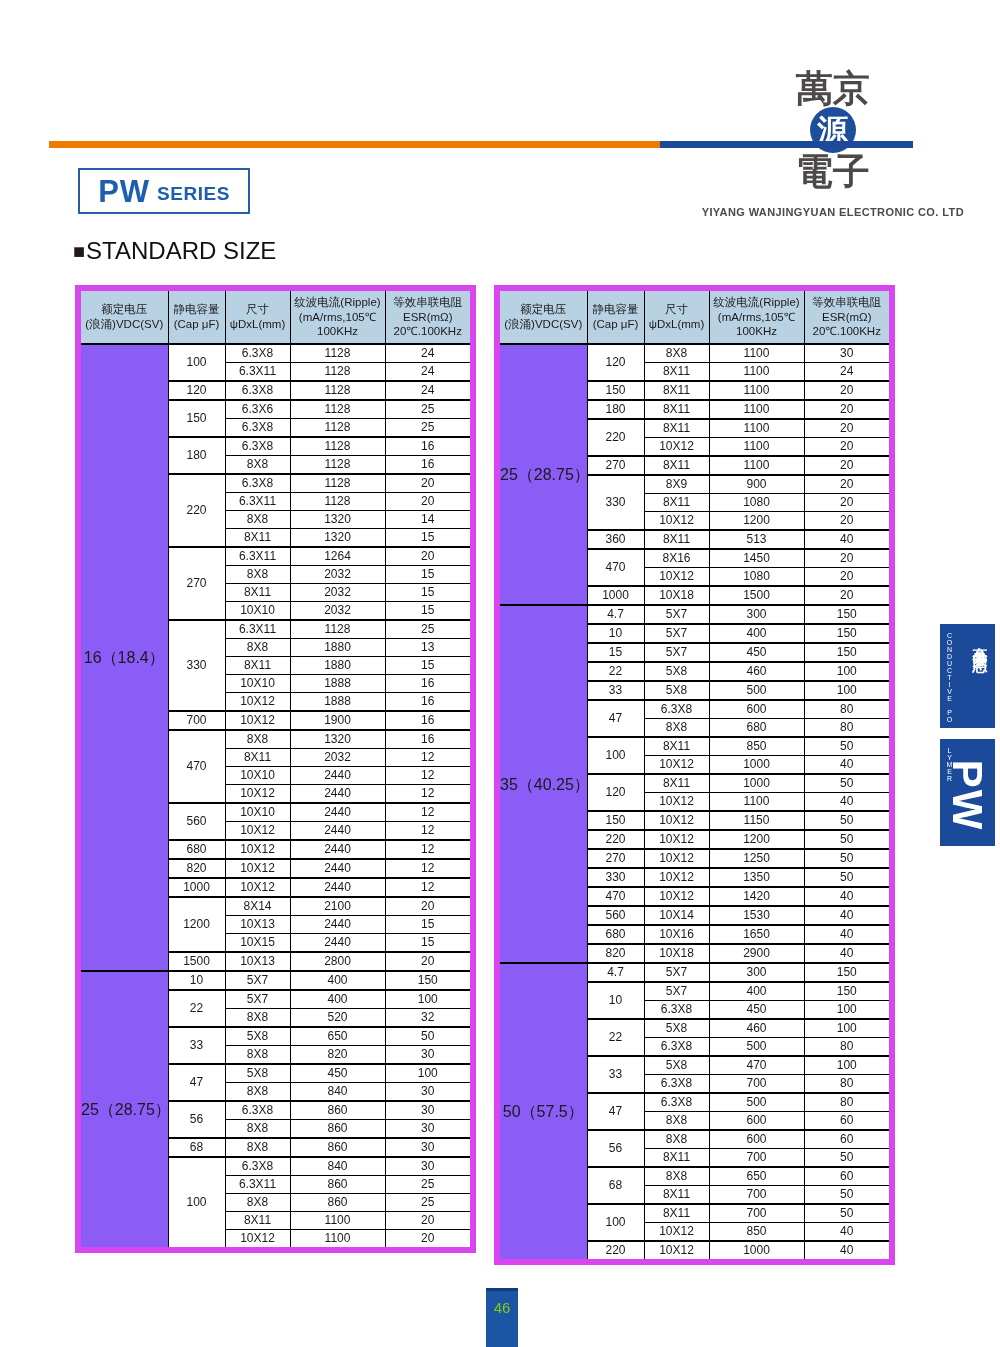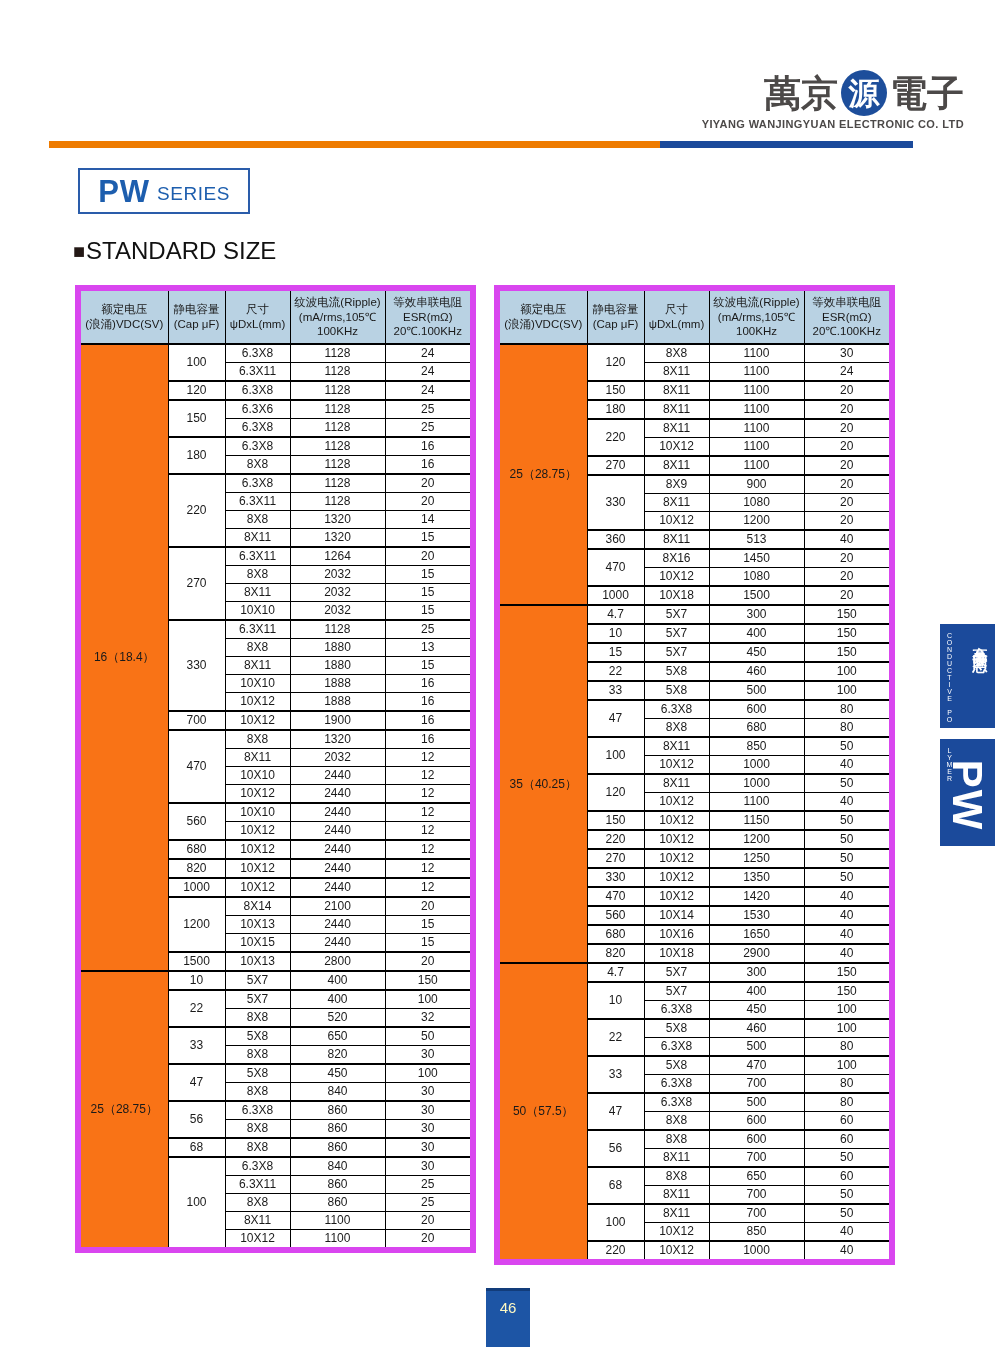--- a/index.html
+++ b/index.html
@@ -2,71 +2,71 @@
 <html><head>
 <meta charset="utf-8">
 <style>
   html,body{margin:0;padding:0;background:#ffffff;}
   .page{position:relative;width:1000px;height:1347px;background:#ffffff;overflow:hidden;
         font-family:"Liberation Sans",sans-serif;color:#1a1a1a;}
 
   
   .logo-block{position:absolute;top:70px;right:36px;text-align:center;}
   .logo-line{display:flex;align-items:center;justify-content:flex-end;
-             font-weight:bold;font-size:37px;color:#4c4948;line-height:1;}
+             font-weight:bold;font-size:37px;color:#4c4948;line-height:1;flex-direction:column;}
   .logo-circle{width:46px;height:46px;border-radius:50%;background:#1d4e9b;color:#ffffff;
                display:flex;align-items:center;justify-content:center;font-size:31px;
                margin:0 3px;flex:0 0 auto;}
-  .logo-sub{margin-top:2px;font-size:11px;font-weight:bold;color:#4c4948;letter-spacing:0.4px;white-space:nowrap;}
+  .logo-sub{margin-top:16px;font-size:11px;font-weight:bold;color:#4c4948;letter-spacing:0.4px;white-space:nowrap;}
 
   .rule{position:absolute;top:141px;left:49px;height:7px;display:flex;}
   .rule-orange{width:611px;height:100%;background:#ee7b00;}
   .rule-blue{width:253px;height:100%;background:#1b4a9b;}
 
   
   .series-box{position:absolute;left:78px;top:168px;width:168px;height:42px;
               border:2px solid #2a5caa;display:flex;align-items:center;justify-content:center;
               gap:7px;color:#1d5eae;background:#ffffff;}
   .series-main{font-size:31px;font-weight:bold;letter-spacing:1px;line-height:1;}
-  .series-sub{font-size:19px;font-weight:normal;letter-spacing:0.5px;line-height:1;padding-top:4px;text-align:center;}
+  .series-sub{font-size:19px;font-weight:bold;letter-spacing:0.5px;line-height:1;padding-top:4px;text-align:center;}
 
   
   .std-title{position:absolute;left:73px;top:237px;font-size:24px;color:#111111;
              display:flex;align-items:center;white-space:nowrap;}
   .std-title .bullet{font-size:20px;margin-right:1px;color:#231815;}
   .std-title .zh{margin-left:8px;letter-spacing:3px;}
 
   
   table.spec{position:absolute;top:285px;border-collapse:collapse;table-layout:fixed;
              border:6px solid #d946ef;background:#ffffff;}
   #table-left{left:75px;width:395px;}
   #table-right{left:494px;width:395px;}
   table.spec th,table.spec td{border:1px solid #000;text-align:center;vertical-align:middle;
              overflow:hidden;white-space:nowrap;}
   table.spec thead th{background:#b9d2e3;font-weight:normal;font-size:11.5px;line-height:1.3;
              height:50px;padding:1px 0;}
   table.spec tbody td{font-size:12px;height:17px;line-height:17px;padding:0;}
-  table.spec td.vcell{background:#f97316;font-size:12px;}
+  table.spec td.vcell{background:#8b5cf6;font-size:16px;}
   table.spec tr.gtop td{border-top-width:2px;}
 
   
   .side-tab1,.side-tab2{position:absolute;left:940px;width:55px;background:#1b4a9b;}
   .side-tab1{top:624px;height:104px;}
   .side-tab2{top:739px;height:107px;}
   .tab-zh{position:absolute;top:10px;right:7px;writing-mode:vertical-rl;text-orientation:upright;
           color:#ffffff;font-size:15px;font-weight:bold;letter-spacing:3px;line-height:1;}
   .tab-en{position:absolute;top:8px;left:6px;writing-mode:vertical-rl;text-orientation:upright;
           color:#ffffff;font-size:7px;letter-spacing:0;line-height:1;}
   .tab-pw{position:absolute;inset:0;display:flex;align-items:center;justify-content:center;
           transform:rotate(90deg);color:#ffffff;font-size:42px;font-weight:bold;letter-spacing:2px;
           padding-left:6px;box-sizing:border-box;}
 
   
-  .pagenum{position:absolute;left:486px;top:1288px;width:44px;height:59px;background:#1d55a5;
-           border-top:3px solid #123c7a;box-sizing:border-box;color:#fef9c3;font-size:15px;
+  .pagenum{position:absolute;left:486px;top:1288px;width:32px;height:59px;background:#1d55a5;
+           border-top:3px solid #123c7a;box-sizing:border-box;color:#84cc16;font-size:15px;
            text-align:center;padding-top:8px;}
 </style>
 </head>
 <body>
 
 <div class="page">
 
   <div class="logo-block">
     <div class="logo-line">
       <span>萬京</span>

